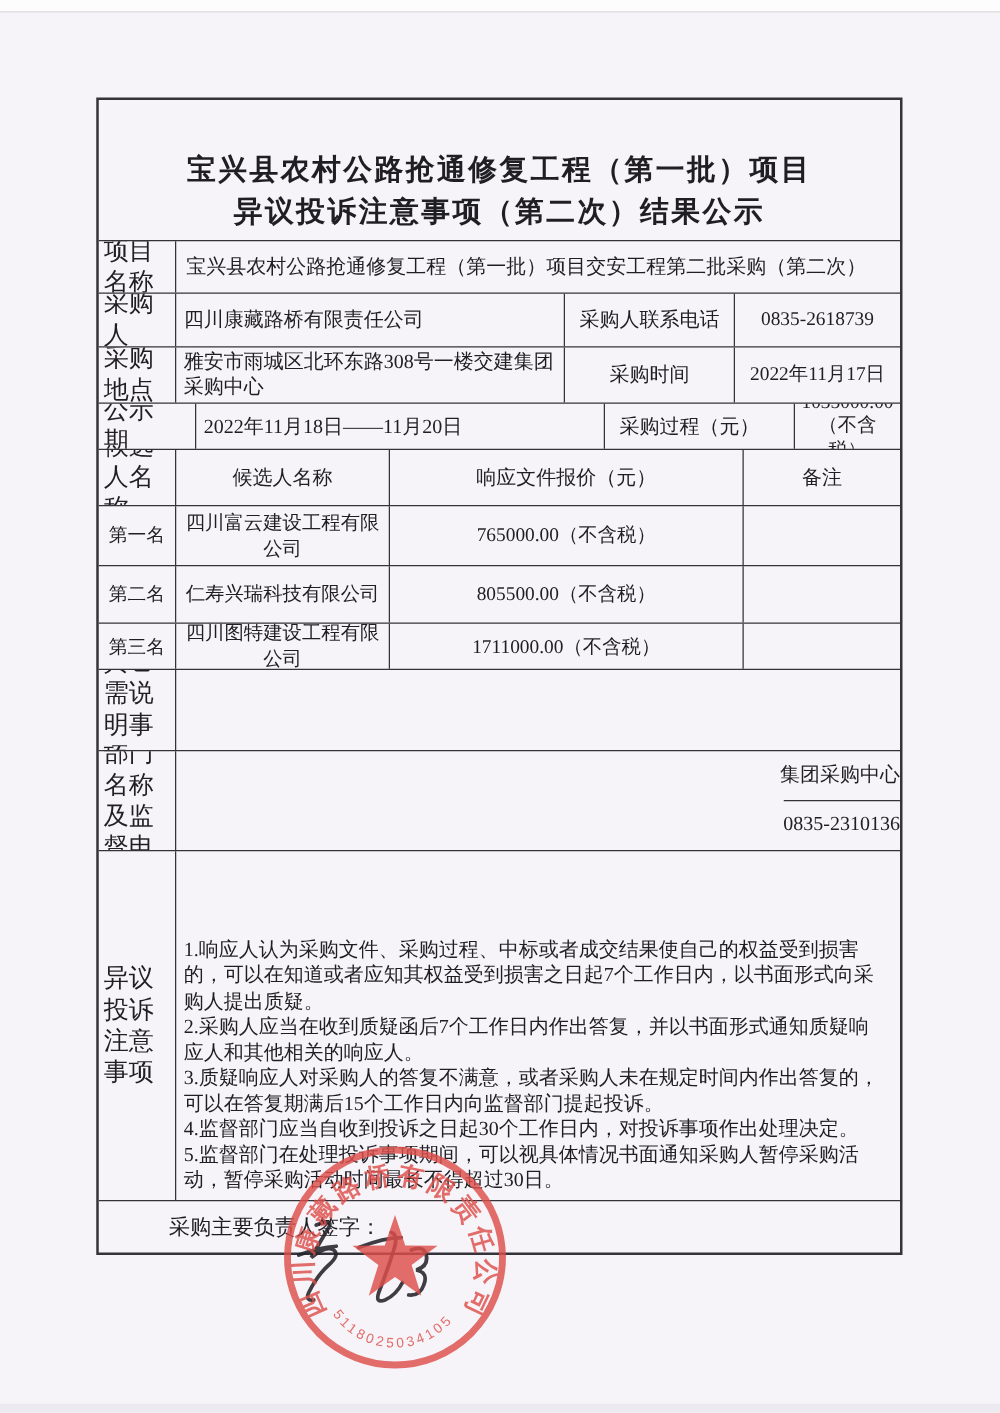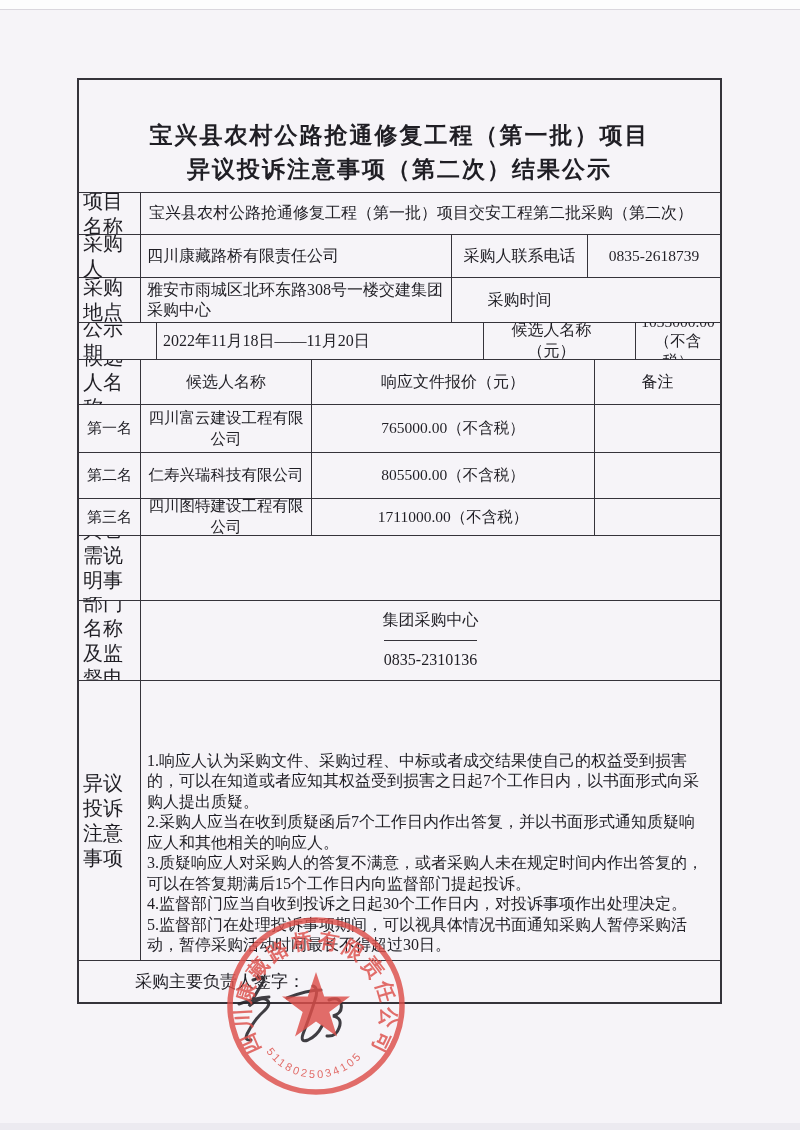--- a/index.html
+++ b/index.html
@@ -50,21 +50,21 @@
   .c-rest  { flex:1; padding:2px 8px; font-size:16px; }
   .c-name  { width:171px; justify-content:center; text-align:center; font-size:15.5px; padding:2px 4px; }
   .c-price { width:283px; justify-content:center; text-align:center; font-size:15.5px; padding:2px 4px; }
   .c-note  { flex:1; }
   .c-rank  { width:61px; justify-content:center; text-align:center; font-size:15px; padding:2px; }
 
   .title-cell {
     flex:1; flex-direction:column; justify-content:center; align-items:center;
     font-size:23px; font-weight:bold; letter-spacing:2px; line-height:1.5;margin-top:34px;
   }
-  .super-right { flex:1; flex-direction:column; align-items:center; }
+  .super-right { flex:1; flex-direction:column; align-items:flex-end; }
   .sub { height:39px; display:flex; align-items:center; justify-content:center; font-size:16px; }
   .sub + .sub { border-top:1.5px solid #35333a; }
 
   .notice-cell { flex:1; display:block; padding:70px 12px 0 6px; font-size:16px; line-height:1.28; }
   .notice-cell div { margin:0; }
 
   .sign-cell { flex:1; padding-left:8px; font-size:17px; }
 
   .seal { position:absolute; left:216px; top:906px; width:200px; height:200px; pointer-events:none; }
   .signature { position:absolute; left:225px; top:960px; width:160px; height:95px; pointer-events:none; }
@@ -91,26 +91,27 @@
       <div class="cell c-label">采购人</div>
       <div class="cell c-val cl">四川康藏路桥有限责任公司</div>
       <div class="cell c-lab2 cl">采购人联系电话</div>
       <div class="cell c-val2 cl">0835-2618739</div>
     </div>
 
     <div class="row h-loc">
       <div class="cell c-label">采购地点</div>
       <div class="cell c-val cl" style="line-height:1.25;">雅安市雨城区北环东路308号一楼交建集团采购中心</div>
       <div class="cell c-lab2 cl">采购时间</div>
+      <div class="cell c-val2 cl">2022年11月17日</div>
     </div>
 
     <div class="row h-period">
       <div class="cell c-label">公示期</div>
       <div class="cell c-val cl">2022年11月18日——11月20日</div>
-      <div class="cell c-lab2 cl">候选人名称（元）</div>
+      <div class="cell c-lab2 cl">采购过程（元）</div>
       <div class="cell c-val2 cl">1035000.00（不含税）</div>
     </div>
 
     <div class="row h-chead">
       <div class="cell c-label">候选人名称</div>
       <div class="cell c-name cl" style="font-size:16px;">候选人名称</div>
       <div class="cell c-price cl" style="font-size:16px;">响应文件报价（元）</div>
       <div class="cell c-note cl" style="justify-content:center;font-size:16px;">备注</div>
     </div>
 

